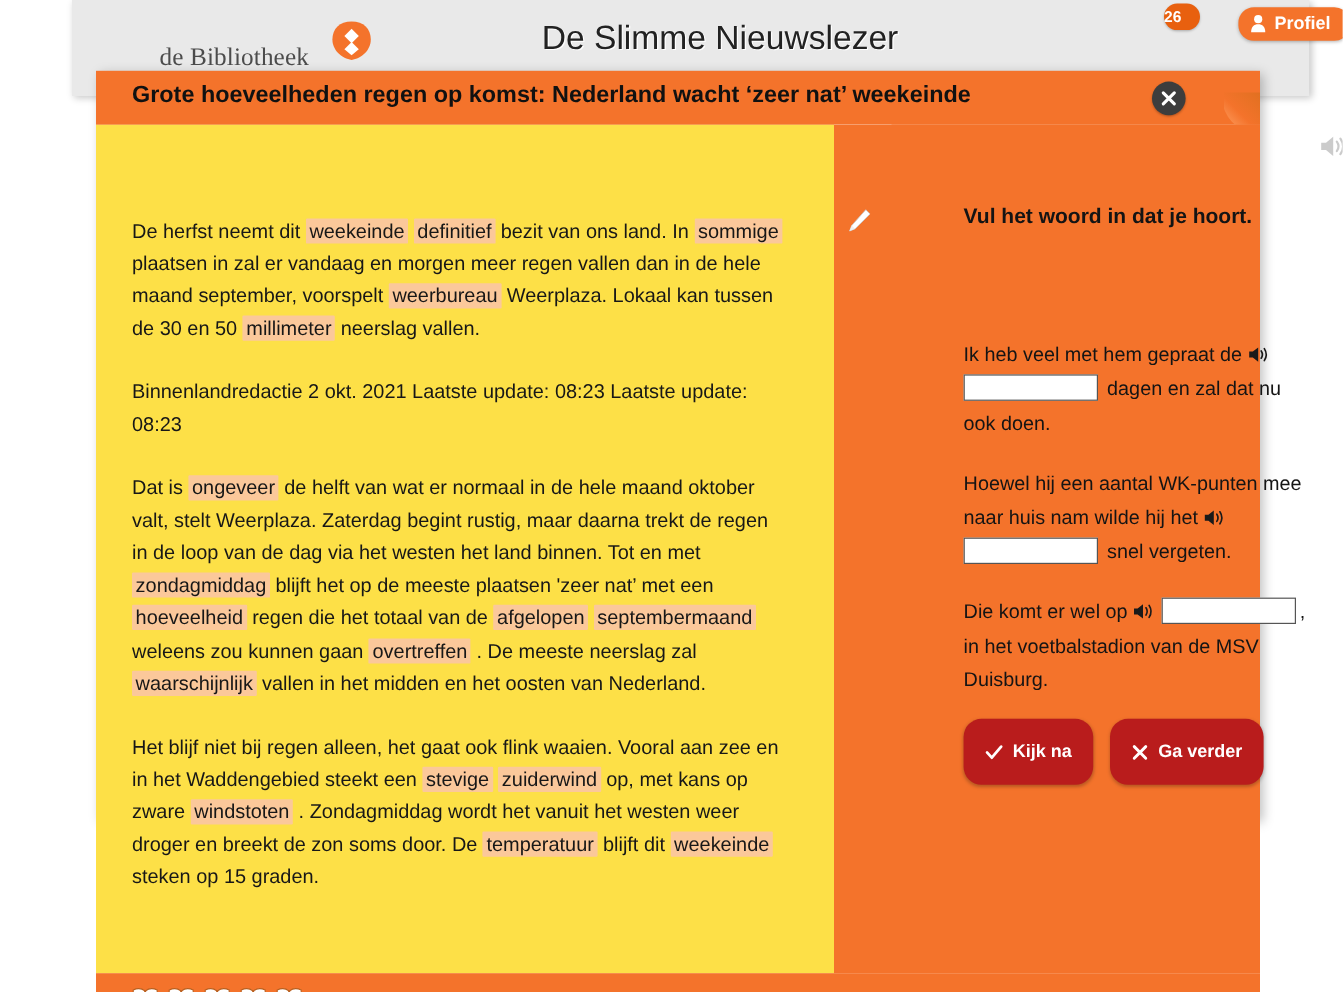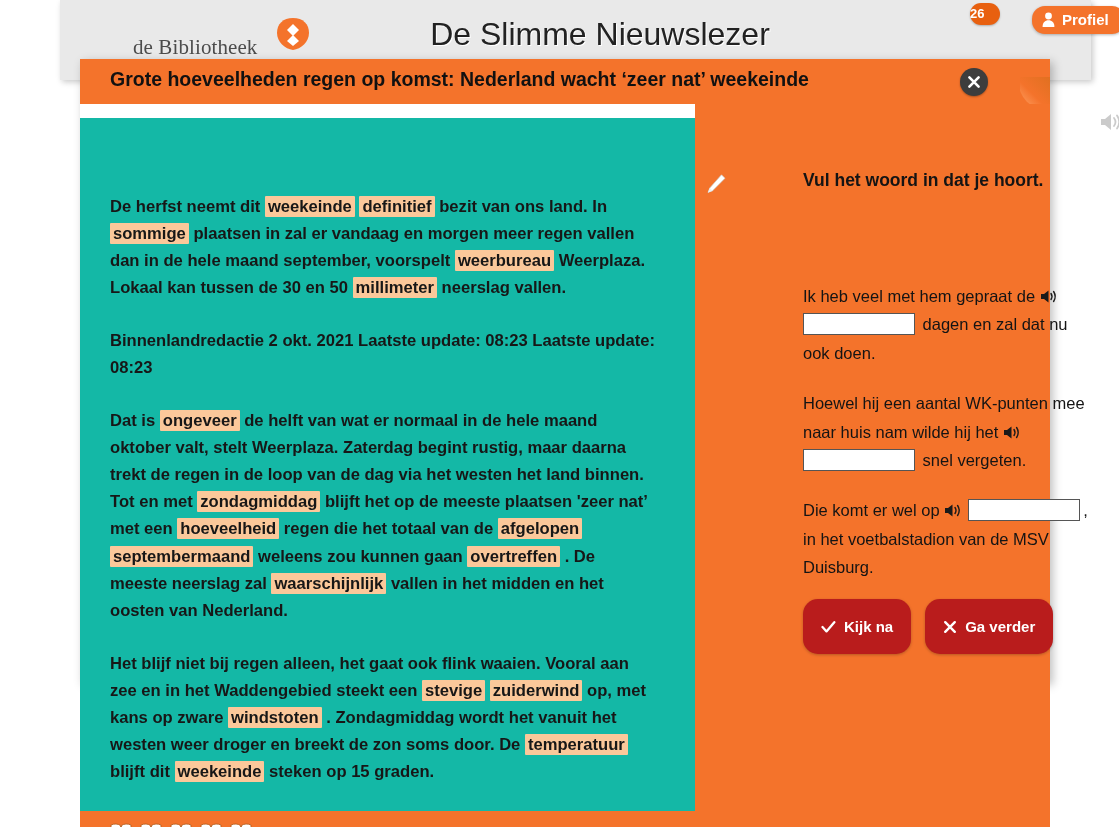--- a/index.html
+++ b/index.html
@@ -38,21 +38,21 @@
   }
   .logo-mark {
     width: 36px; height: 36px; margin-left: 3px; margin-bottom: 6px;
     position: relative;
   }
   .logo-mark svg { display: block; }
 
   .app-title {
     position: absolute; left: 340px; top: 16px; width: 400px;
     text-align: center;
-    font-size: 32px; color: #222; font-weight: 400;
+    font-size: 28px; color: #222; font-weight: 400;
     text-shadow: 1px 1px 0 #fff;
     white-space: nowrap;
   }
 
   .user-block {
     position: absolute; left: 789px; top: 12px;
     font-size: 14.5px; font-weight: bold; color: #8c1010;
     line-height: 1.45;
   }
 
@@ -112,23 +112,22 @@
     border-bottom-left-radius: 26px;
     transform: rotate(0deg);
   }
   .speaker-top {
     position: absolute; left: 1018px; top: 50px; width: 26px; height: 26px;
     opacity: .3;
   }
 
   
   .article-body {
-    position: absolute; left: 0; top: 59px; width: 615px; height: 707px;
-    background: #14b8a6;
-    font-weight: bold;
+    position: absolute; left: 0; top: 45px; width: 615px; height: 707px;
+    background: #fde047;
   }
   .sheet-curl {
     position: absolute; left: 615px; top: 45px; width: 85px; height: 75px;
   }
   .sheet-curl .fold {
     position: absolute; left: 0; top: 0;
     width: 0; height: 0;
     border-left: 48px solid #ffffff;
     border-bottom: 56px solid transparent;
   }

